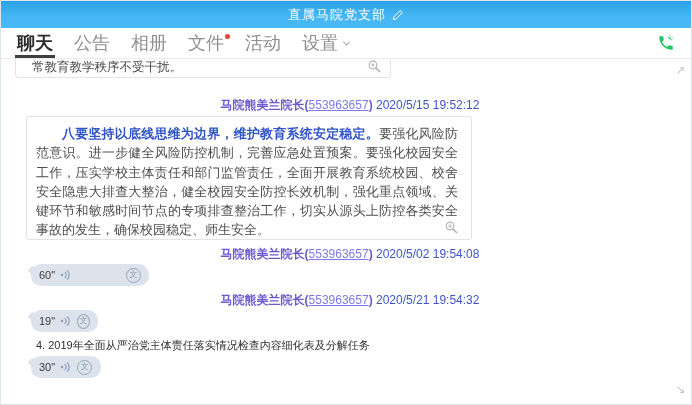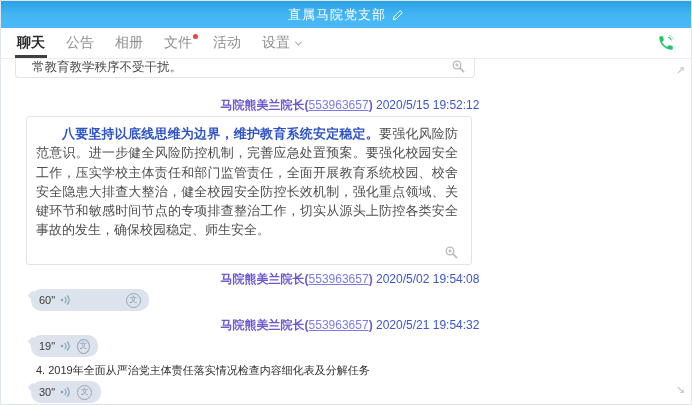--- a/index.html
+++ b/index.html
@@ -13,55 +13,55 @@
   }
   .titlebar .title { color:#fff; font-size:13px; letter-spacing:1px; }
   .edit-icon svg { display:block; }
 
   
   .tabbar {
     height:31px; background:#fff; border-bottom:1px solid #ececec;
     display:flex; align-items:stretch; padding-left:14px;
   }
   .tab {
-    position:relative; display:flex; align-items:center; font-size:14px; color:#8f8f8f;
+    position:relative; display:flex; align-items:center; font-size:18px; color:#8f8f8f;
     margin-right:17px; cursor:pointer; padding:0 2px;
   }
   .tab.active { color:#2b2b2b; font-weight:bold; }
   .tab.active::after {
     content:""; position:absolute; left:0; right:0; bottom:0; height:3px; background:#3f3f3f;
   }
   .tab .reddot {
     position:absolute; top:6px; right:-4px; width:5px; height:5px; border-radius:50%; background:#e8453c;
   }
   .tab .chevron {
     display:inline-block; width:5px; height:5px; border-right:1px solid #9a9a9a; border-bottom:1px solid #9a9a9a;
     transform:rotate(45deg) translate(-1px,-1px); margin-left:6px;
   }
   .phone-btn { margin-left:auto; margin-right:16px; display:flex; align-items:center; cursor:pointer; }
 
   
   .chat { position:relative; height:346px; border-bottom:1px solid #ededed; background:#fff; overflow:hidden; }
 
   .partial-card {
-    margin-left:14px; width:460px; height:19px; position:relative;
+    margin-left:14px; width:376px; height:19px; position:relative;
     border-left:1px solid #e4e4e4; border-right:1px solid #e4e4e4; border-bottom:1px solid #e4e4e4;
     border-radius:0 0 4px 4px;
   }
   .partial-card .ptxt { font-size:12.5px; color:#4b4b4b; padding-left:16px; line-height:17px; white-space:nowrap; }
   .partial-card .zoom-ic { position:absolute; right:9px; top:1px; cursor:pointer; }
 
   .hdr { margin:21px 0 0 8px; font-size:12px; line-height:13px; white-space:nowrap;text-align:center; }
   .hdr .sender { color:#6b5ad0; font-weight:bold; }
   .hdr .paren { color:#6b5ad0; font-weight:bold; }
   .hdr .qq { color:#7b7be6; text-decoration:underline; cursor:pointer; font-weight:normal; }
   .hdr .time { color:#3c55cc; }
 
   .big-card {
-    margin:4px 0 0 25px; width:446px; height:149px; position:relative;
+    margin:4px 0 0 25px; width:446px; height:124px; position:relative;
     border:1px solid #e3e3e3; border-radius:3px; background:#fff;
     padding:7px 13px 5px 9px;
   }
   .big-card p { font-size:13px; line-height:19.3px; color:#4e4e4e; text-align:justify; text-indent:26px; }
   .big-card .lead { color:#2f54c8; font-weight:bold; }
   .big-card .zoom-ic { position:absolute; right:13px; bottom:5px; cursor:pointer; }
 
   .voice-row { margin:3px 0 0 30px; }
   .bubble {
     height:22px; background:#dce3ec; border-radius:10px; display:inline-flex; align-items:center;

